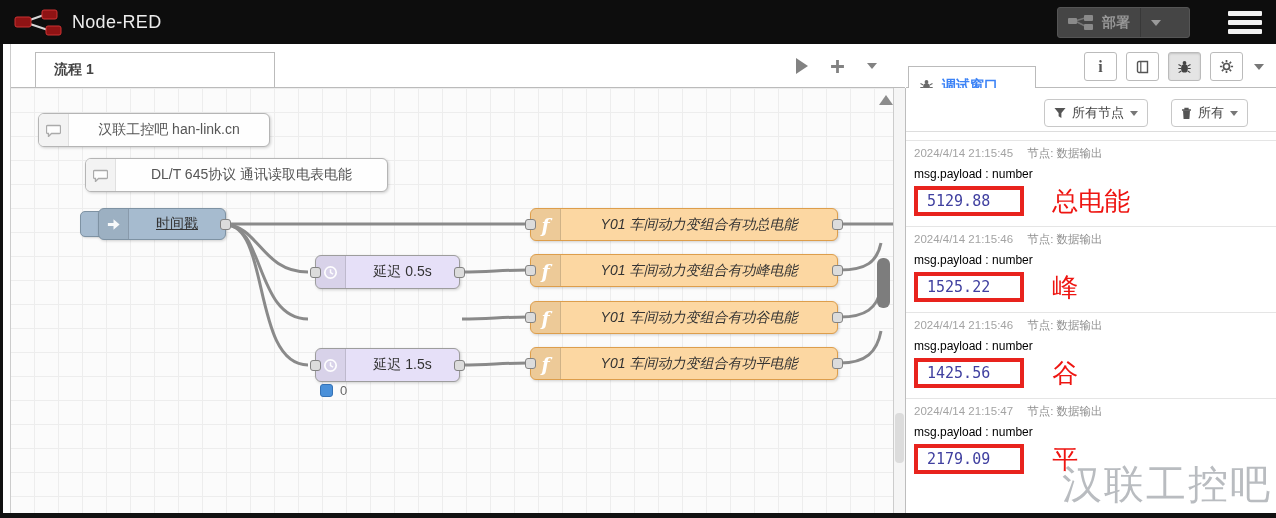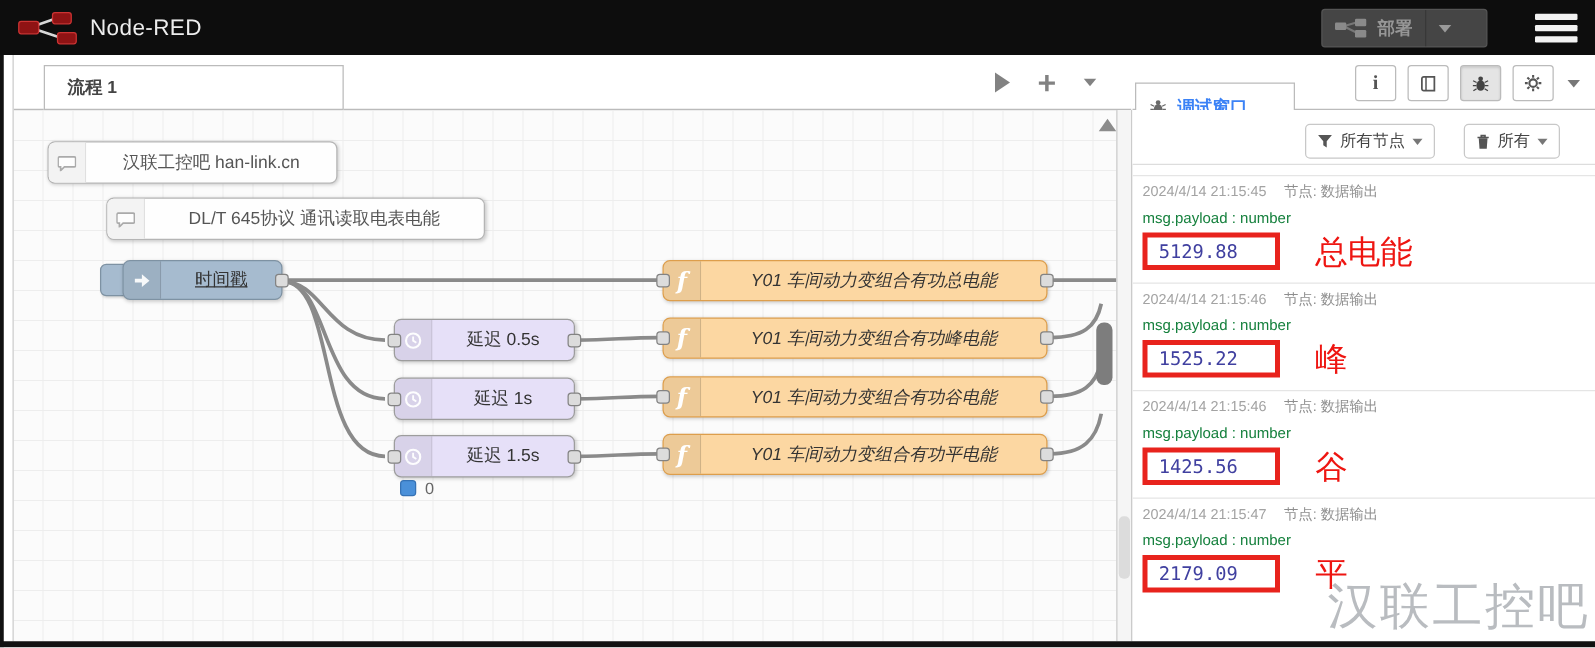--- a/index.html
+++ b/index.html
@@ -75,21 +75,21 @@
   .sb-caret { margin-left:2px; }
 
   .sb-filter { position:relative; height:44px; background:#fff; border-bottom:1px solid #ddd; }
   .filter-btn { position:absolute; top:11px; height:28px; background:#fff; border:1px solid #c8c8c8; border-radius:4px; display:flex; align-items:center; gap:6px; padding:0 9px; font-size:13px; color:#444; cursor:pointer; }
   .filter-btn .caret-down { border-top-color:#777; border-left-width:4px; border-right-width:4px; border-top-width:5px; }
 
   .sb-messages { position:relative; padding-top:8px; height:381px; overflow:hidden; }
   .msg { border-top:1px solid #e5e5e5; padding:5px 8px 9px 8px; height:86px; }
   .msg-meta { font-size:11.5px; color:#a3a3a3; }
   .msg-meta .msg-node { margin-left:14px; color:#8e8e8e; }
-  .msg-payload { margin-top:6px; font-size:12px; color:#15803d; }
+  .msg-payload { margin-top:6px; font-size:12px; color:#000000; }
   .msg-value-row { margin-top:5px; display:flex; align-items:center; }
   .value-box { border:4px solid #e8231d; background:#fff; padding:2px 30px 2px 9px; font-family:"DejaVu Sans Mono","Liberation Mono",monospace; font-size:15px; color:#4040a0; }
   .annotation { margin-left:28px; font-size:26px; color:#ee1511; line-height:1; }
 
   .watermark { position:absolute; right:4px; bottom:6px; font-size:40px; font-weight:normal; color:#8f949a; opacity:.62; letter-spacing:2px; z-index:30; pointer-events:none; }
 </style>
 </head>
 <body>
 
 <div id="app">
@@ -144,31 +144,20 @@
       <svg width="15" height="15" viewBox="0 0 14 14">
           <circle cx="7" cy="7" r="5.3" fill="none" stroke="#fff" stroke-width="1.6" opacity=".95"></circle>
           <path d="M7,4 L7,7 L9.4,8.6" fill="none" stroke="#fff" stroke-width="1.4" opacity=".95"></path>
         </svg>
     </div>
     <div class="node-label">延迟 0.5s</div>
     <span class="port" style="left:-6px; top:11px;"></span>
     <span class="port" style="right:-6px; top:11px;"></span>
   </div>
 
-  <div class="node delay-node" style="left:315px; top:302px; width:145px; height:34px;">
-    <div class="icon-box">
-      <svg width="15" height="15" viewBox="0 0 14 14">
-          <circle cx="7" cy="7" r="5.3" fill="none" stroke="#fff" stroke-width="1.6" opacity=".95"></circle>
-          <path d="M7,4 L7,7 L9.4,8.6" fill="none" stroke="#fff" stroke-width="1.4" opacity=".95"></path>
-        </svg>
-    </div>
-    <div class="node-label">延迟 1s</div>
-    <span class="port" style="left:-6px; top:11px;"></span>
-    <span class="port" style="right:-6px; top:11px;"></span>
-  </div>
 
   <div class="node delay-node" style="left:315px; top:348px; width:145px; height:34px;">
     <div class="icon-box">
       <svg width="15" height="15" viewBox="0 0 14 14">
           <circle cx="7" cy="7" r="5.3" fill="none" stroke="#fff" stroke-width="1.6" opacity=".95"></circle>
           <path d="M7,4 L7,7 L9.4,8.6" fill="none" stroke="#fff" stroke-width="1.4" opacity=".95"></path>
         </svg>
     </div>
     <div class="node-label">延迟 1.5s</div>
     <span class="port" style="left:-6px; top:11px;"></span>

